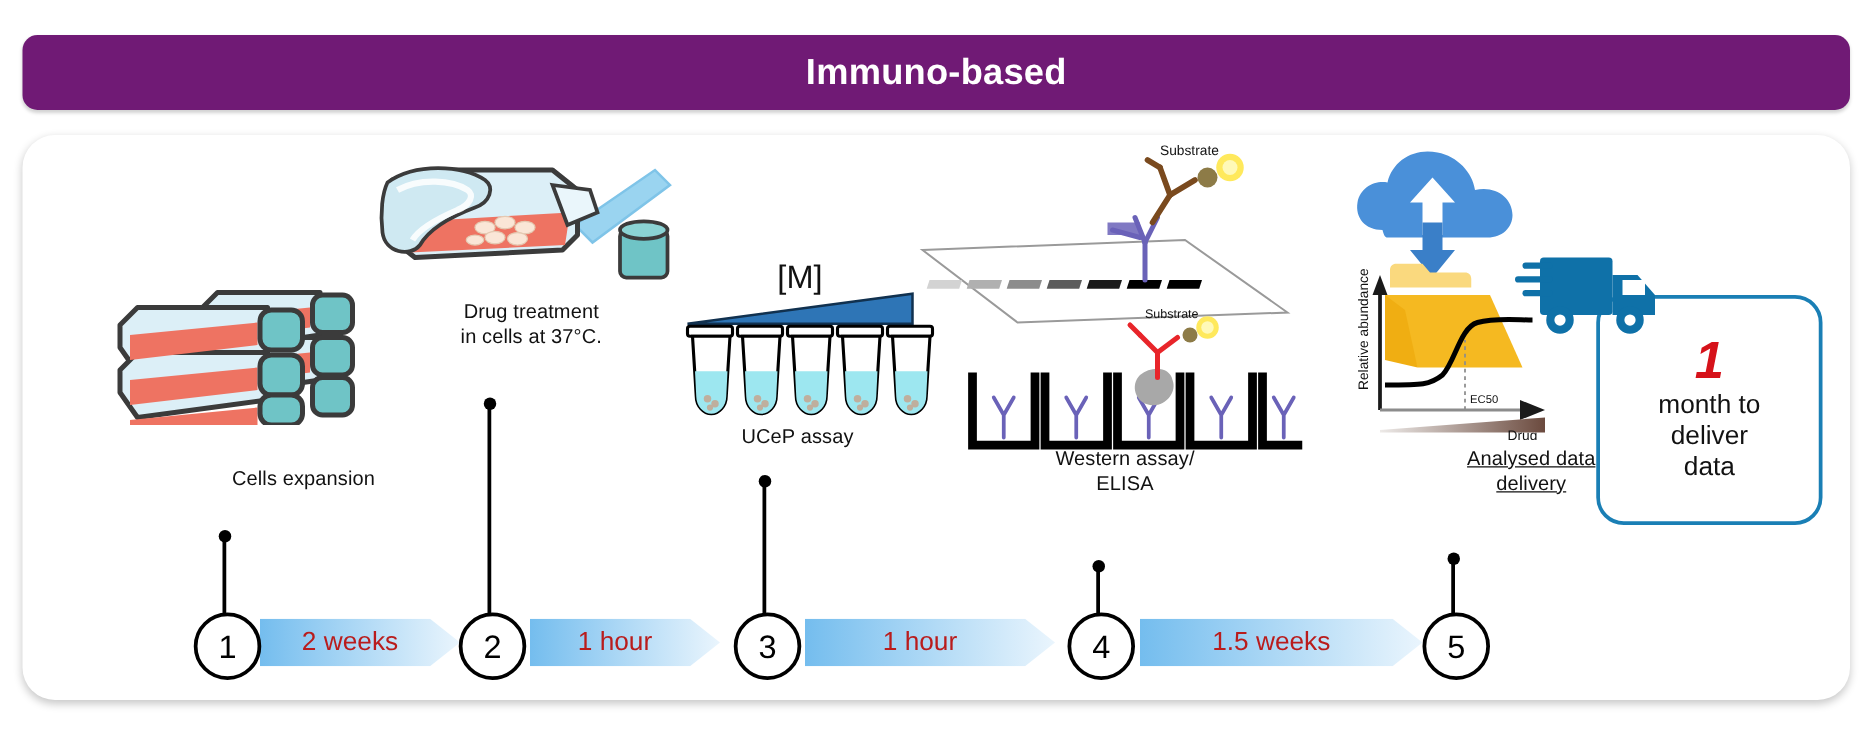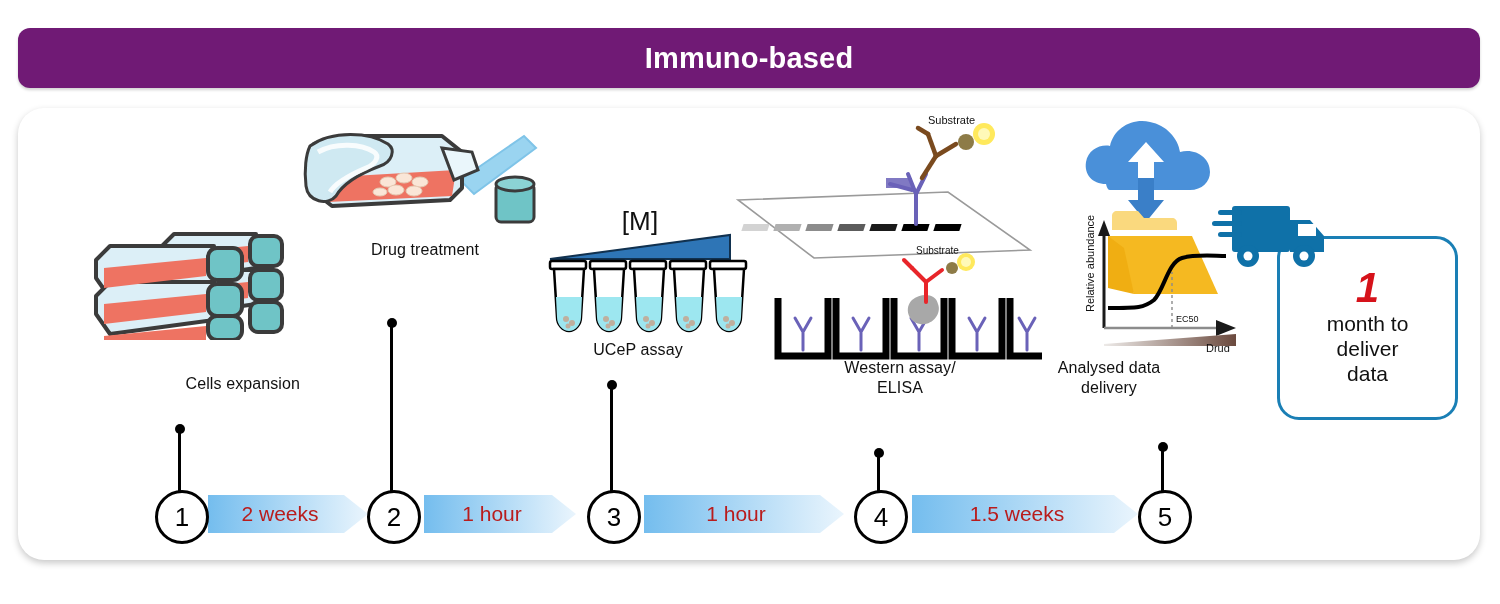--- a/index.html
+++ b/index.html
@@ -142,20 +142,21 @@
       <path d="M150 26 L180 30 L186 48 L162 58 Z" fill="#EAF6FB" stroke="#3B3B3B" stroke-width="3"></path>
 
       <g stroke="#3B3B3B" stroke-width="3">
         <rect x="204" y="62" width="38" height="38" rx="5" fill="#6FC4C6"></rect>
         <ellipse cx="223" cy="62" rx="19" ry="7" fill="#8BD3D4"></ellipse>
       </g>
     </svg>
   </div>
   <div class="caption" style="left:290px;top:240px;width:270px;">
     <div>Drug treatment</div>
+    <div>in cells at 37°C.</div>
   </div>
 
   <div class="illu" style="left:548px;top:205px;width:220px;height:140px;">
     <svg width="220" height="140" viewBox="0 0 220 140">
 
       <path d="M2 54 L182 30 L182 54 Z" fill="#2E75B6" stroke="#11314F" stroke-width="2"></path>
 
       <g>
         <g transform="translate(4,58)">
           <rect x="-2" y="-2" width="36" height="8" rx="2" fill="#FFFFFF" stroke="#000" stroke-width="2.5"></rect>
@@ -310,21 +311,21 @@
         <defs>
           <linearGradient id="drugGrad" x1="0" y1="0" x2="1" y2="0">
             <stop offset="0%" stop-color="#EDEAE8"></stop>
             <stop offset="100%" stop-color="#6B4A3E"></stop>
           </linearGradient>
         </defs>
         <text x="138" y="240" font-family="Liberation Sans, sans-serif" font-size="11" fill="#111">Drug</text>
       </g>
     </svg>
   </div>
-  <div class="caption" style="left:1004px;top:358px;width:210px;">
+  <div class="caption" style="left:1120px;top:358px;width:210px;text-decoration:underline;">
     <div>Analysed data</div>
     <div>delivery</div>
   </div>
 
   <div class="illu" style="left:1212px;top:192px;width:120px;height:90px;z-index:4;">
     <svg width="120" height="90" viewBox="0 0 120 90">
       <g fill="#0F71A8">
         <rect x="20" y="14" width="58" height="46" rx="3"></rect>
         <path d="M78 28 L98 28 L112 44 L112 60 L78 60 Z"></path>
         <rect x="86" y="32" width="18" height="12" fill="#FFFFFF"></rect>

